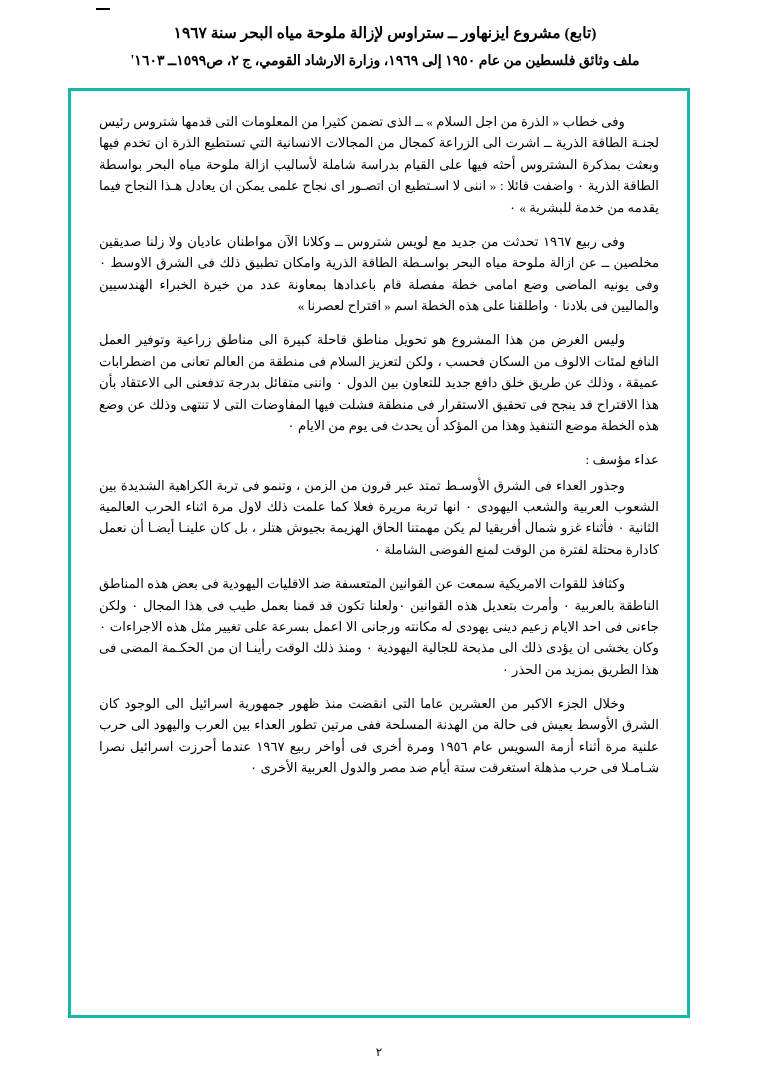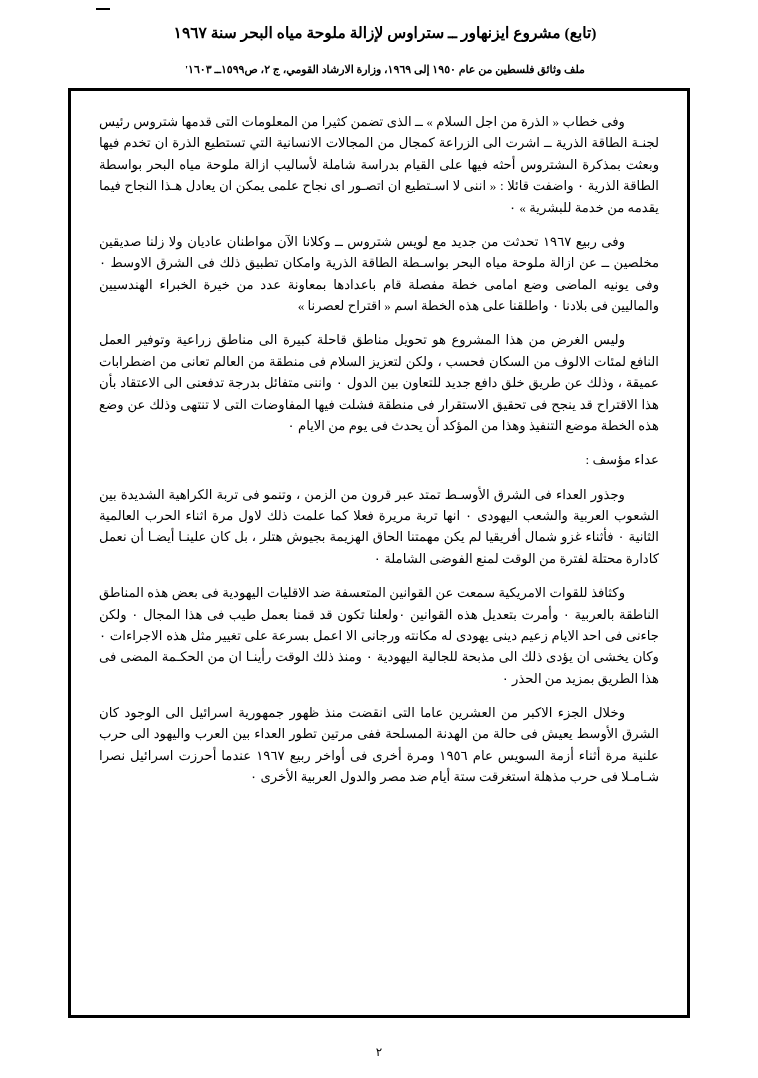--- a/index.html
+++ b/index.html
@@ -35,52 +35,52 @@
     padding-left: 12px;
   }
   .doc-title {
     font-size: 15.5px;
     font-weight: bold;
     letter-spacing: 0px;
     line-height: 1.4;
     direction: rtl;
   }
   .doc-subtitle {
-    margin-top: 18px;
-    font-size: 11px;
+    margin-top: 7px;
+    font-size: 14px;
     font-weight: bold;
     line-height: 1.4;
     direction: rtl;
   }
   .frame {
     position: absolute;
     top: 88px;
     left: 68px;
     width: 622px;
     height: 930px;
-    border: 3px solid #000000;
+    border: 3px solid #14b8a6;
     box-sizing: border-box;
     background: #ffffff;
   }
   .frame-inner {
     padding: 20px 28px 10px 28px;
     box-sizing: border-box;
     height: 100%;
   }
   p.para {
     margin: 0 0 13px 0;
     font-size: 13.2px;
     line-height: 1.62;
     text-align: justify;
     text-justify: inter-word;
     text-indent: 34px;
     direction: rtl;
   }
   p.section-label {
-    margin: 0 0 13px 0;
+    margin: 0 0 4px 0;
     font-size: 13.2px;
     line-height: 1.62;
     text-align: right;
     direction: rtl;
     text-indent: 0;
   }
   .page-number {
     position: absolute;
     bottom: 18px;
     left: 0;

